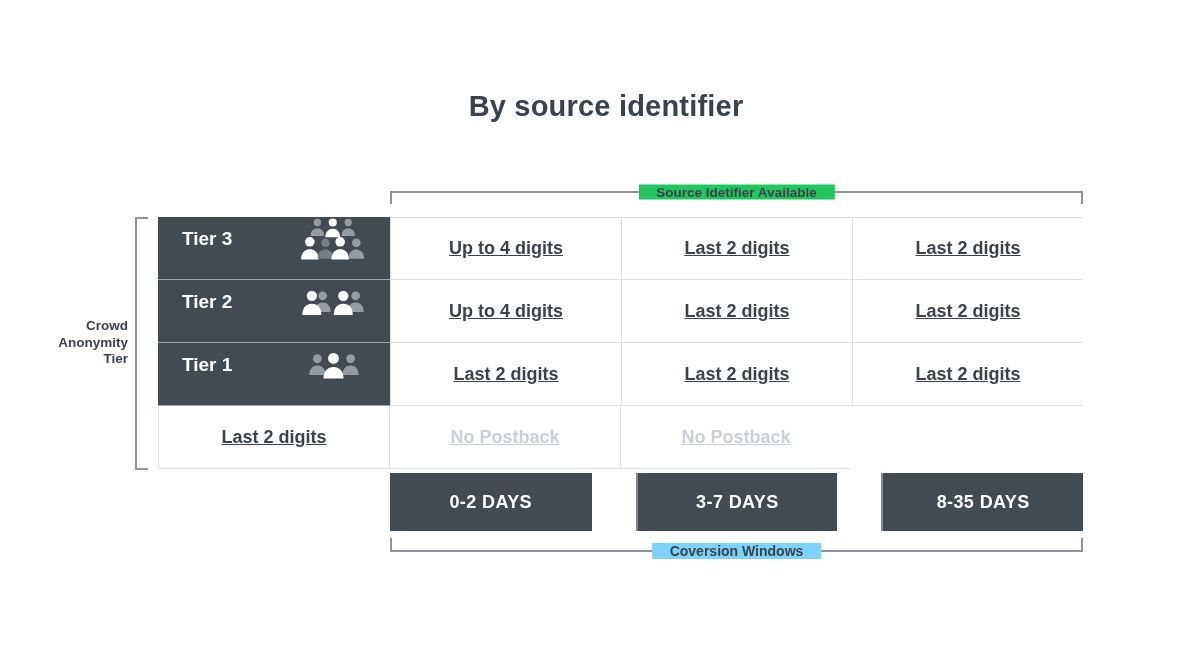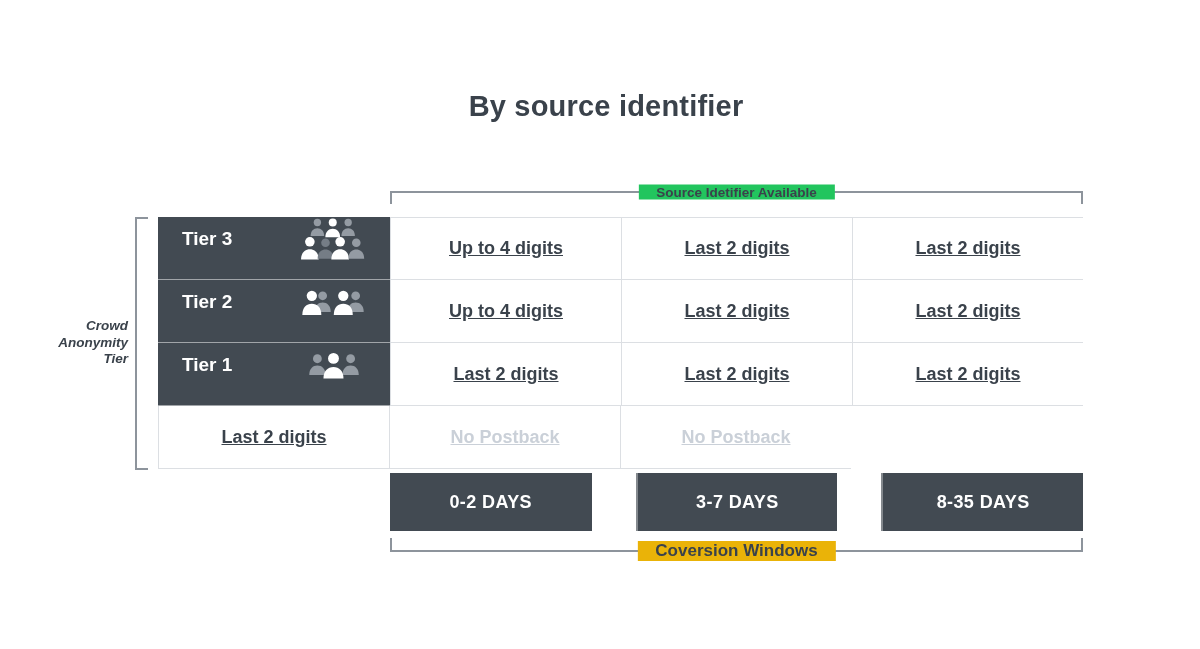--- a/index.html
+++ b/index.html
@@ -22,28 +22,28 @@
   
   .bracket-top{position:absolute;left:390px;top:191px;width:693px;height:13px;
     border-top:2px solid var(--bracket);border-left:2px solid var(--bracket);border-right:2px solid var(--bracket);}
   .bracket-top .bracket-label{position:absolute;left:50%;top:-1px;transform:translate(-50%,-50%);
     background:#22c55e;padding:0 18px;font-size:13.5px;font-weight:700;white-space:nowrap;color:var(--text);}
 
   
   .bracket-bottom{position:absolute;left:390px;top:538px;width:693px;height:14px;
     border-bottom:2px solid var(--bracket);border-left:2px solid var(--bracket);border-right:2px solid var(--bracket);}
   .bracket-bottom .bracket-label{position:absolute;left:50%;bottom:-1px;transform:translate(-50%,50%);
-    background:#eab308;padding:0 18px;font-size:17px;font-weight:700;white-space:nowrap;color:var(--text);}
+    background:#7dd3fc;padding:0 18px;font-size:14px;font-weight:700;white-space:nowrap;color:var(--text);}
 
   
   .bracket-left{position:absolute;left:135px;top:217px;width:13px;height:253px;
     border-left:2px solid var(--bracket);border-top:2px solid var(--bracket);border-bottom:2px solid var(--bracket);}
   .crowd-label{position:absolute;left:30px;top:318px;width:98px;text-align:right;
     font-size:13.5px;font-weight:700;line-height:16.5px;color:var(--text);}
-  .crowd-label span{display:block;font-style:italic;}
+  .crowd-label span{display:block;}
 
   
   .matrix{position:absolute;left:158px;top:217px;width:925px;}
   .m-row{display:flex;height:63px;}
   .tier-cell{width:232px;background:var(--dark);display:flex;align-items:center;
     justify-content:space-between;padding:0 16px 18px 24px;
     border-bottom:1px solid rgba(255,255,255,.5);}
   .m-row:last-child .tier-cell{border-bottom:none;}
   .tier-name{font-size:19px;font-weight:700;color:#fff;}
   .icon-box{width:80px;display:flex;justify-content:center;align-items:flex-end;}

